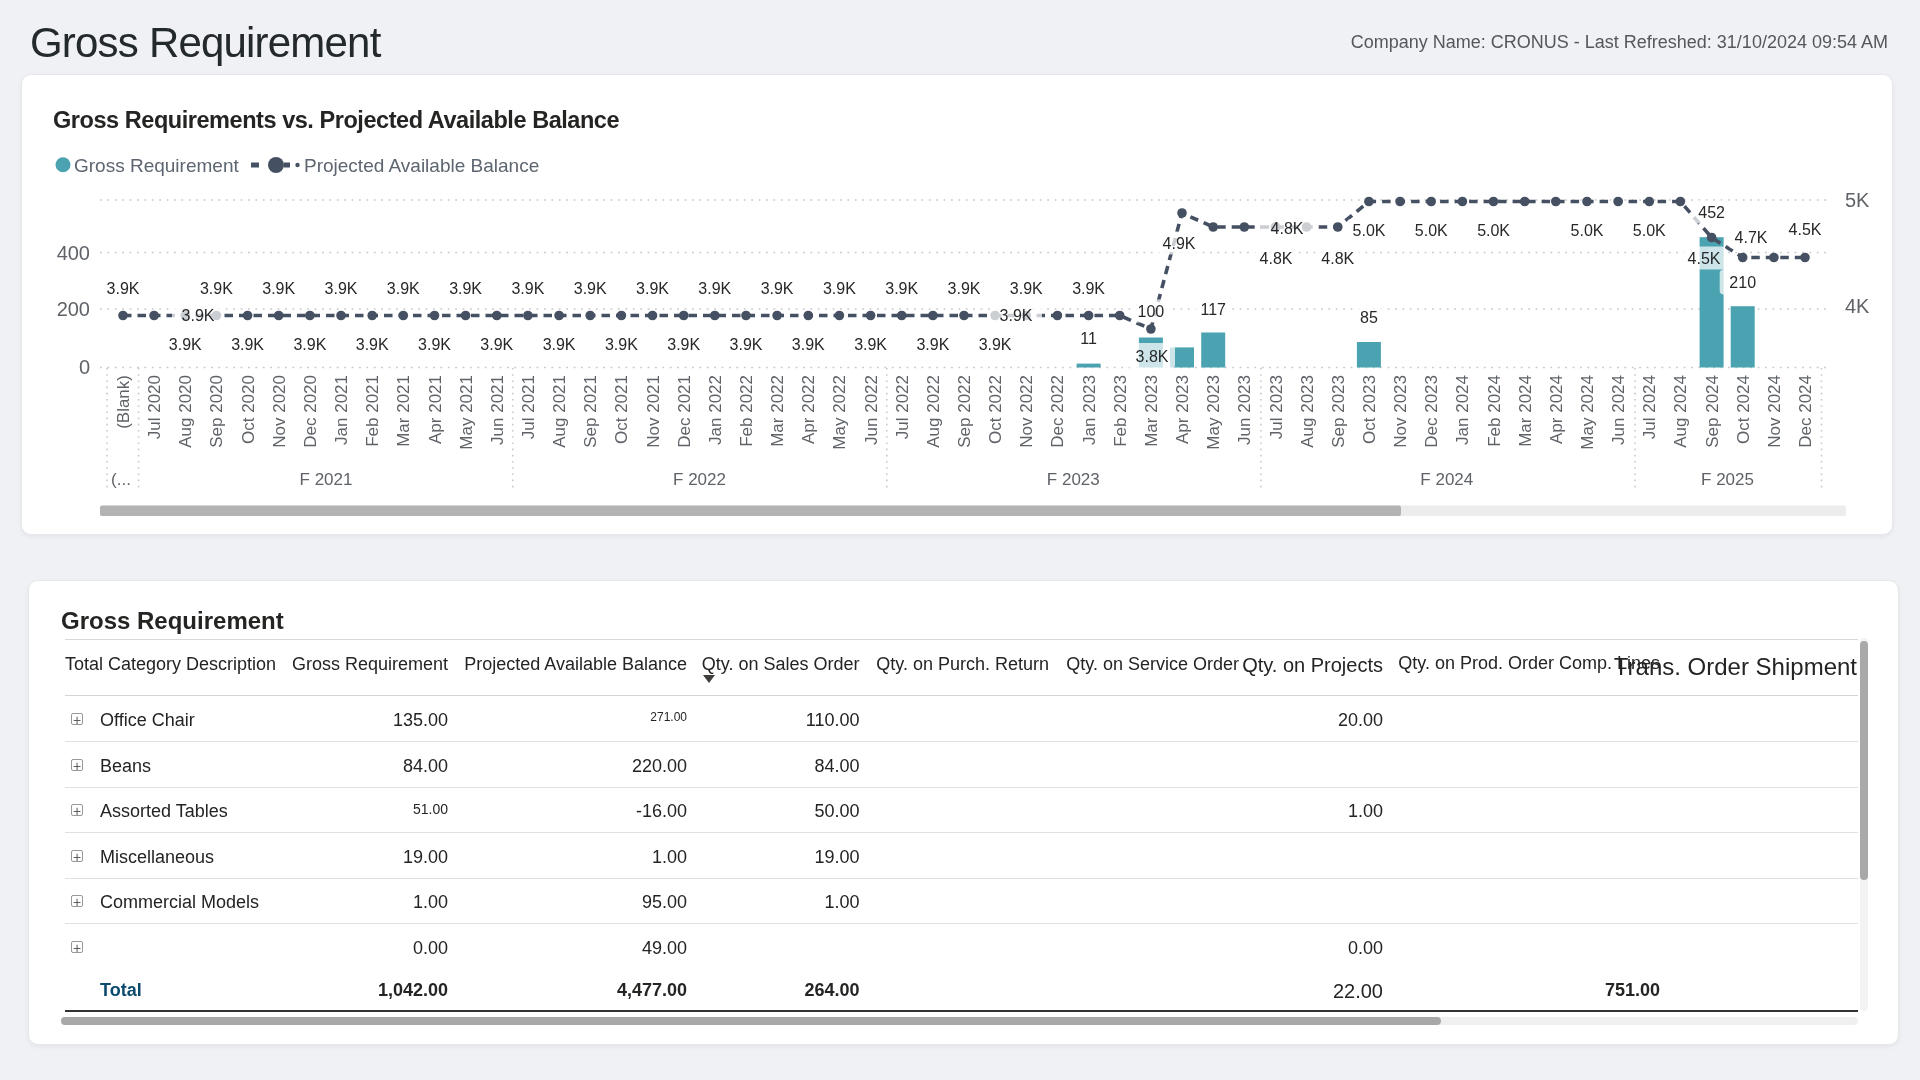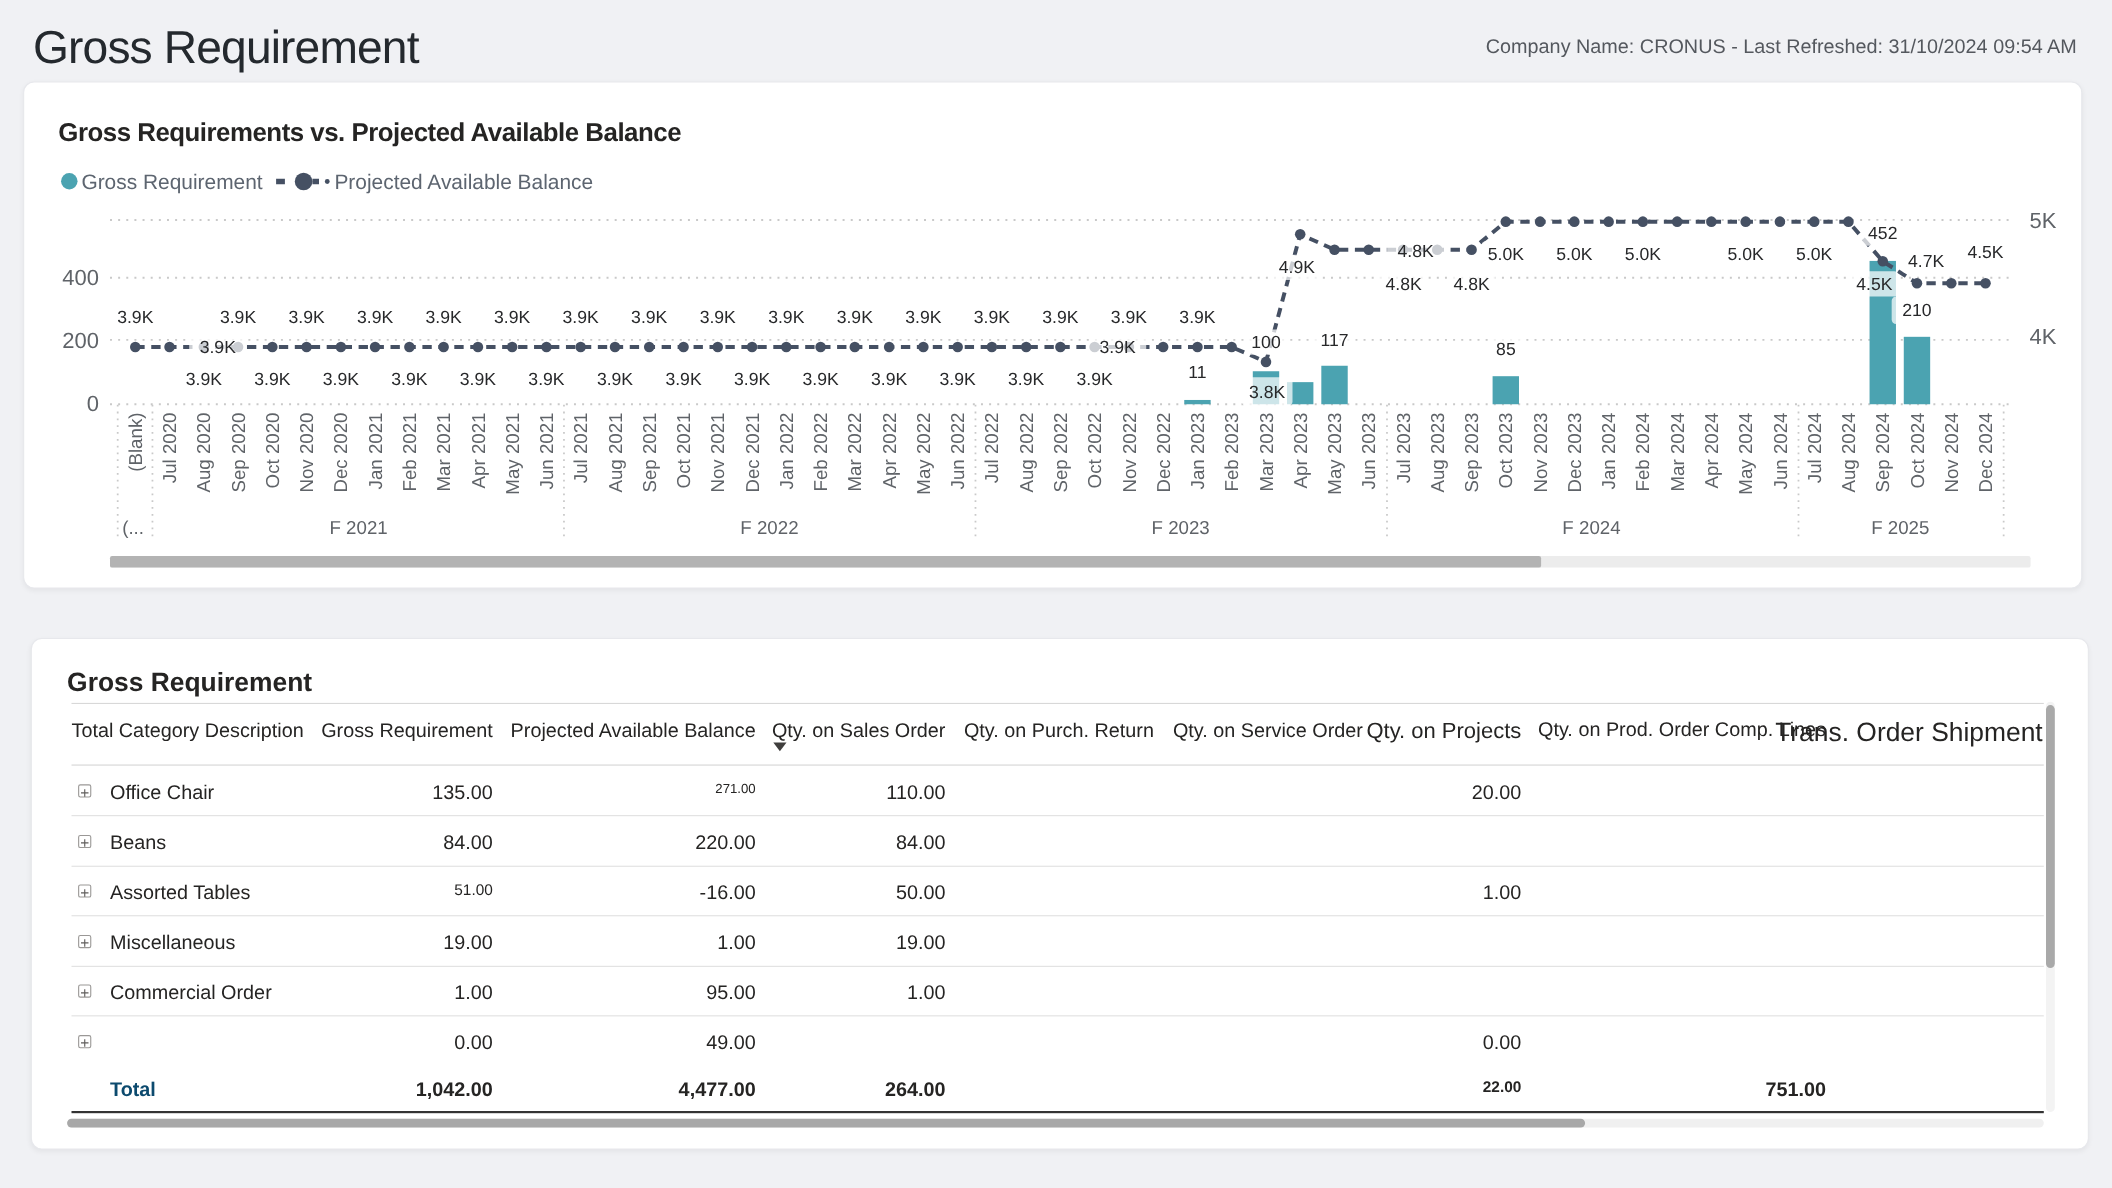--- a/index.html
+++ b/index.html
@@ -298,31 +298,31 @@
     <div style="position:absolute;right:1450px;top:221.3px;font-size:14px;color:#252423;white-space:nowrap;line-height:1">51.00</div>
     <div style="position:absolute;right:1211px;top:221.3px;font-size:18px;color:#252423;white-space:nowrap;line-height:1">-16.00</div>
     <div style="position:absolute;right:1038.5px;top:221.3px;font-size:18px;color:#252423;white-space:nowrap;line-height:1">50.00</div>
     <div style="position:absolute;right:515px;top:221.3px;font-size:18px;color:#252423;white-space:nowrap;line-height:1">1.00</div>
     <div style="position:absolute;left:42px;top:268.5px;width:12px;height:12px;border:1px solid #9a9896;border-radius:2px;color:#605e5c;font-size:14px;line-height:12px;text-align:center">+</div>
     <div style="position:absolute;left:71px;top:266.8px;font-size:18px;color:#252423;white-space:nowrap;line-height:1">Miscellaneous</div>
     <div style="position:absolute;right:1450px;top:266.8px;font-size:18px;color:#252423;white-space:nowrap;line-height:1">19.00</div>
     <div style="position:absolute;right:1211px;top:266.8px;font-size:18px;color:#252423;white-space:nowrap;line-height:1">1.00</div>
     <div style="position:absolute;right:1038.5px;top:266.8px;font-size:18px;color:#252423;white-space:nowrap;line-height:1">19.00</div>
     <div style="position:absolute;left:42px;top:314.0px;width:12px;height:12px;border:1px solid #9a9896;border-radius:2px;color:#605e5c;font-size:14px;line-height:12px;text-align:center">+</div>
-    <div style="position:absolute;left:71px;top:312.3px;font-size:18px;color:#252423;white-space:nowrap;line-height:1">Commercial Order</div>
+    <div style="position:absolute;left:71px;top:312.3px;font-size:18px;color:#252423;white-space:nowrap;line-height:1">Commercial Models</div>
     <div style="position:absolute;right:1450px;top:312.3px;font-size:18px;color:#252423;white-space:nowrap;line-height:1">1.00</div>
     <div style="position:absolute;right:1211px;top:312.3px;font-size:18px;color:#252423;white-space:nowrap;line-height:1">95.00</div>
     <div style="position:absolute;right:1038.5px;top:312.3px;font-size:18px;color:#252423;white-space:nowrap;line-height:1">1.00</div>
     <div style="position:absolute;left:42px;top:359.5px;width:12px;height:12px;border:1px solid #9a9896;border-radius:2px;color:#605e5c;font-size:14px;line-height:12px;text-align:center">+</div>
     <div style="position:absolute;right:1450px;top:357.8px;font-size:18px;color:#252423;white-space:nowrap;line-height:1">0.00</div>
     <div style="position:absolute;right:1211px;top:357.8px;font-size:18px;color:#252423;white-space:nowrap;line-height:1">49.00</div>
     <div style="position:absolute;right:515px;top:357.8px;font-size:18px;color:#252423;white-space:nowrap;line-height:1">0.00</div>
     <div style="position:absolute;left:71px;top:399.8px;font-size:18px;font-weight:bold;color:#0c4a6e;white-space:nowrap;line-height:1">Total</div>
     <div style="position:absolute;right:1450px;top:399.8px;font-size:18px;font-weight:bold;color:#252423;white-space:nowrap;line-height:1">1,042.00</div>
     <div style="position:absolute;right:1211px;top:399.8px;font-size:18px;font-weight:bold;color:#252423;white-space:nowrap;line-height:1">4,477.00</div>
     <div style="position:absolute;right:1038.5px;top:399.8px;font-size:18px;font-weight:bold;color:#252423;white-space:nowrap;line-height:1">264.00</div>
-    <div style="position:absolute;right:515px;top:399.8px;font-size:14px;font-weight:bold;color:#252423;white-space:nowrap;line-height:1">22.00</div>
+    <div style="position:absolute;right:515px;top:399.8px;font-size:20px;font-weight:normal;color:#252423;white-space:nowrap;line-height:1">22.00</div>
     <div style="position:absolute;right:238px;top:399.8px;font-size:18px;font-weight:bold;color:#252423;white-space:nowrap;line-height:1">751.00</div>
     <div style="position:absolute;left:36px;top:429.0px;width:1793px;height:2px;background:#333333"></div>
     <div style="position:absolute;left:32px;top:436px;width:1797px;height:8px;border-radius:4px;background:#f0f0f0"></div>
     <div style="position:absolute;left:32px;top:436px;width:1380px;height:8px;border-radius:4px;background:#a8a8a8"></div>
     <div style="position:absolute;left:1831px;top:57px;width:8px;height:373px;border-radius:4px;background:#f3f3f3"></div>
     <div style="position:absolute;left:1831px;top:60px;width:8px;height:239px;border-radius:4px;background:#a9a9a9"></div>
   </div>
 </body></html>

